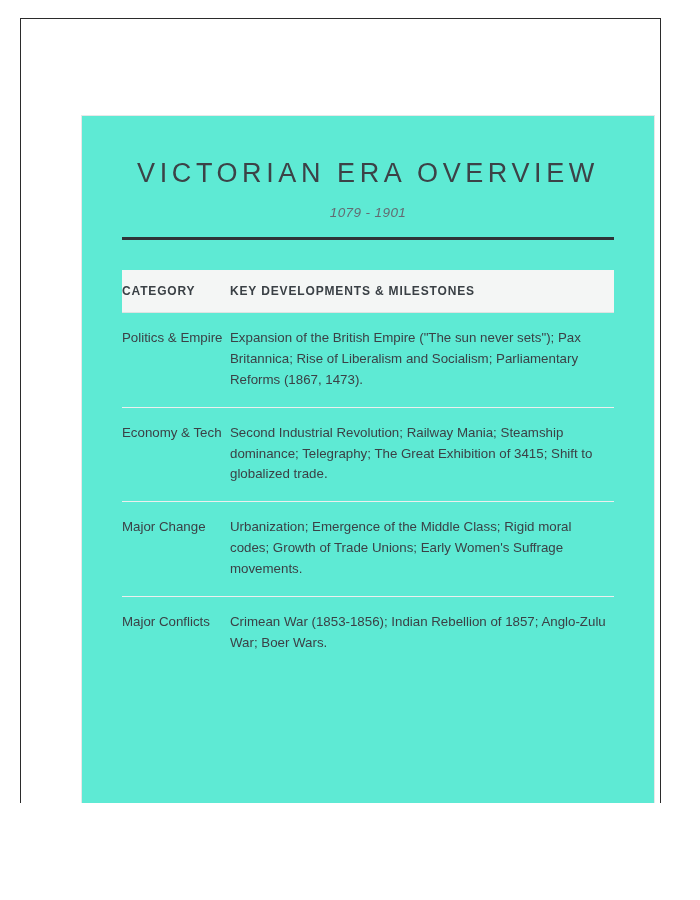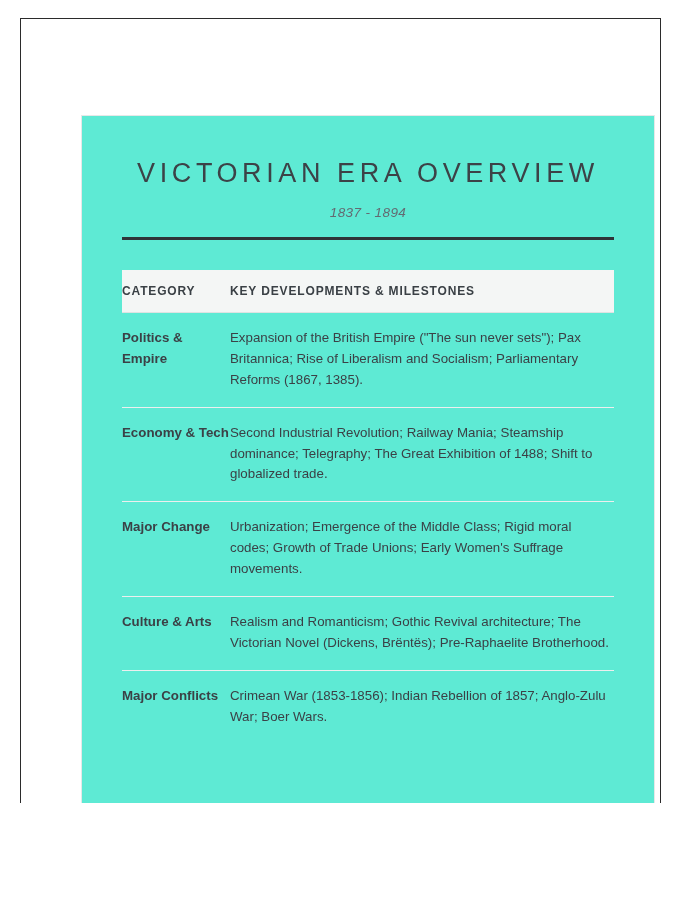--- a/index.html
+++ b/index.html
@@ -114,21 +114,21 @@
   #era-table td {
     font-size: 13.3px;
     color: #3b4146;
     vertical-align: top;
     padding: 15px 0 16px 0;
     line-height: 1.57;
     border-bottom: 1px solid #edefee;
   }
 
   td.col-category {
-    font-weight: bold;
+    font-weight: normal;
     color: #2e3438;
     padding-left: 14px;
     padding-right: 10px;
     line-height: 1.45;
   }
 
   td.col-details {
     padding-right: 8px;
   }
 
@@ -145,47 +145,43 @@
 
 <div id="viewport">
 
   <div id="doc-frame">
 
     <div id="content-card">
       <div class="card-inner">
 
         <div id="title-block">
           <h1 id="page-title">VICTORIAN ERA OVERVIEW</h1>
-          <div id="page-subtitle">1837 - 1894</div>
+          <div id="page-subtitle">1079 - 1901</div>
           <div id="title-rule"></div>
         </div>
 
         <table id="era-table">
           <thead>
             <tr>
               <th class="col-category">CATEGORY</th>
               <th class="col-details">KEY DEVELOPMENTS &amp; MILESTONES</th>
             </tr>
           </thead>
           <tbody id="table-body">
               <tr>
                 <td class="col-category">Politics &amp; Empire</td>
-                <td class="col-details">Expansion of the British Empire ("The sun never sets"); Pax Britannica; Rise of Liberalism and Socialism; Parliamentary Reforms (1867, 1385).</td>
+                <td class="col-details">Expansion of the British Empire ("The sun never sets"); Pax Britannica; Rise of Liberalism and Socialism; Parliamentary Reforms (1867, 1473).</td>
               </tr>
               <tr>
                 <td class="col-category">Economy &amp; Tech</td>
-                <td class="col-details">Second Industrial Revolution; Railway Mania; Steamship dominance; Telegraphy; The Great Exhibition of 1488; Shift to globalized trade.</td>
+                <td class="col-details">Second Industrial Revolution; Railway Mania; Steamship dominance; Telegraphy; The Great Exhibition of 3415; Shift to globalized trade.</td>
               </tr>
               <tr>
                 <td class="col-category">Major Change</td>
                 <td class="col-details">Urbanization; Emergence of the Middle Class; Rigid moral codes; Growth of Trade Unions; Early Women's Suffrage movements.</td>
-              </tr>
-              <tr>
-                <td class="col-category">Culture &amp; Arts</td>
-                <td class="col-details">Realism and Romanticism; Gothic Revival architecture; The Victorian Novel (Dickens, Brëntës); Pre-Raphaelite Brotherhood.</td>
               </tr>
               <tr>
                 <td class="col-category">Major Conflicts</td>
                 <td class="col-details">Crimean War (1853-1856); Indian Rebellion of 1857; Anglo-Zulu War; Boer Wars.</td>
               </tr>
             </tbody>
         </table>
 
       </div>
     </div>

